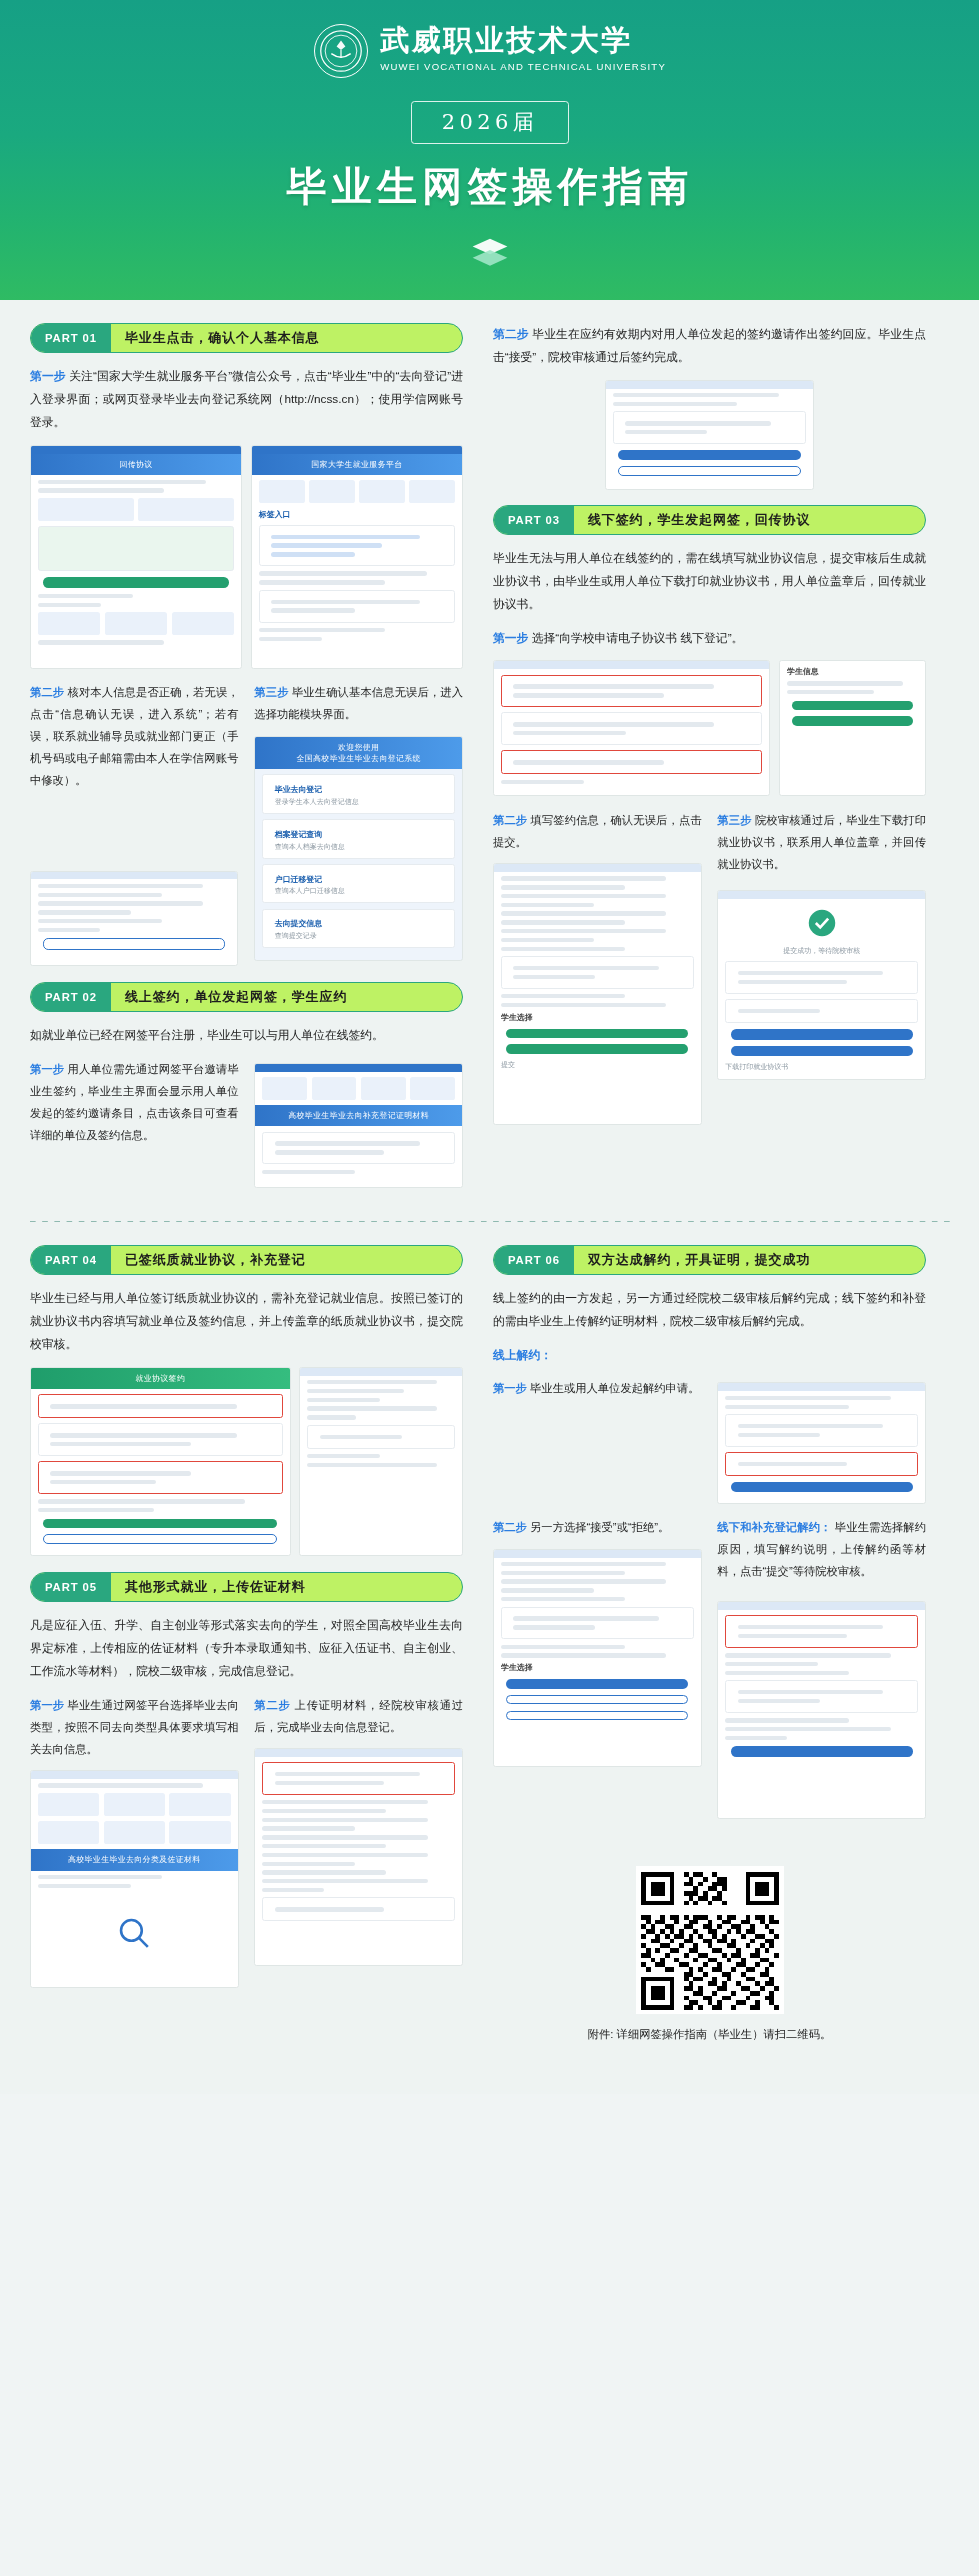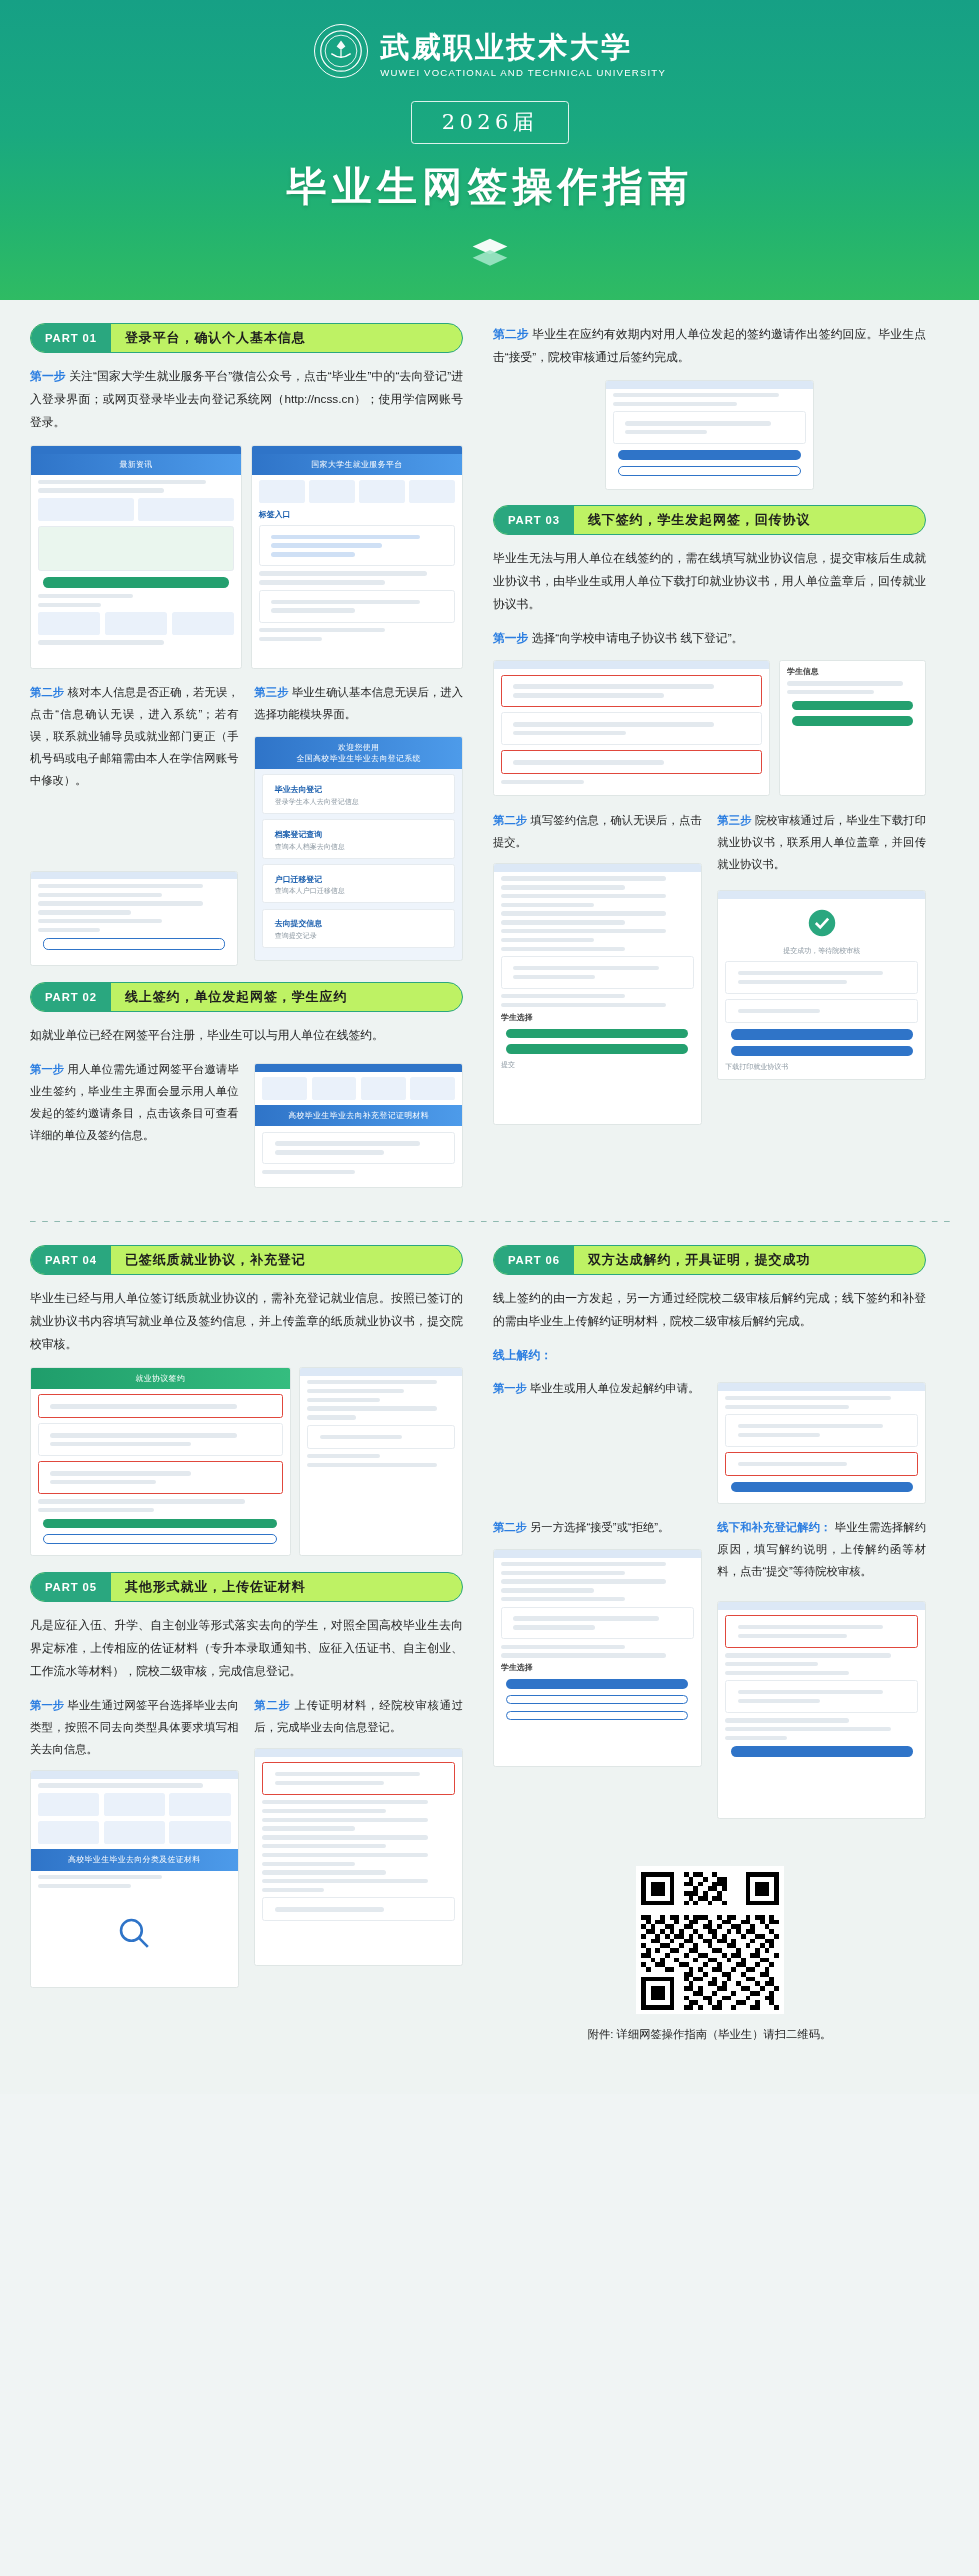--- a/index.html
+++ b/index.html
@@ -12,21 +12,21 @@
   }
   .page { width:980px; margin:0 auto; background:#eef3f2; position:relative; }
 
   
   .header {
     background:linear-gradient(180deg,#16a085 0%,#1aa97f 45%,#23b36f 75%,#2fbb63 100%);
     padding:24.4px 0 30px;
     text-align:center;
     position:relative;
   }
-  .uni-row { display:flex; align-items:flex-end; justify-content:center; gap:12.2px; }
+  .uni-row { display:flex; align-items:flex-start; justify-content:center; gap:12.2px; }
   .uni-logo { width:54px; height:54px; border-radius:50%; border:1.7px solid #fff; display:flex; align-items:center; justify-content:center; }
   .uni-logo svg { display:block; }
   .uni-names { text-align:left; color:#fff; }
   .uni-cn { font-family:"DejaVu Serif","Liberation Serif",serif; font-size:29px; font-weight:bold; letter-spacing:2.6px; line-height:1.15; }
   .uni-en { font-size:9.6px; letter-spacing:1.2px; margin-top:3.5px; }
 
   .year-badge {
     display:inline-block; margin-top:23px;
     border:1.7px solid rgba(255,255,255,.85);
     border-radius:3.5px;
@@ -142,32 +142,32 @@
   </div>
 
   <div class="content">
 
     <div class="cols">
 
       <div class="col">
 
         <div class="part-head">
           <div class="tag">PART 01</div>
-          <div class="ttl">登录平台，确认个人基本信息</div>
+          <div class="ttl">毕业生点击，确认个人基本信息</div>
         </div>
 
         <p class="para">
           <span class="step-label">第一步</span>
           <span>关注“国家大学生就业服务平台”微信公众号，点击“毕业生”中的“去向登记”进入登录界面；或网页登录毕业去向登记系统网（http://ncss.cn）；使用学信网账号登录。</span>
         </p>
 
         <div class="shot-row">
           <div class="shot">
             <div class="sbar"></div>
-            <div class="banner">最新资讯</div>
+            <div class="banner">回传协议</div>
             <div class="sline w80"></div>
               <div class="sline w60"></div>
             <div class="sgrid">
                 <div></div>
                 <div></div>
               </div>
             <div class="sbox" style="background:#eaf6ee;height:45px;"></div>
             <div class="sbtn green"></div>
             <div class="sline w45"></div>
               <div class="sline w30"></div>

